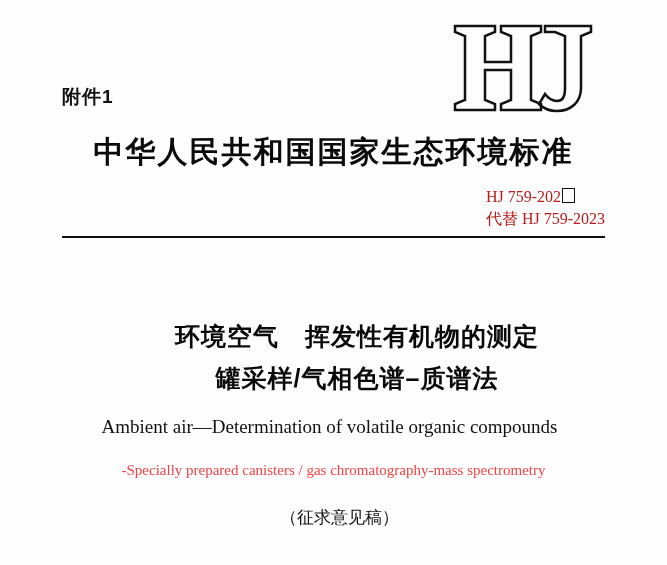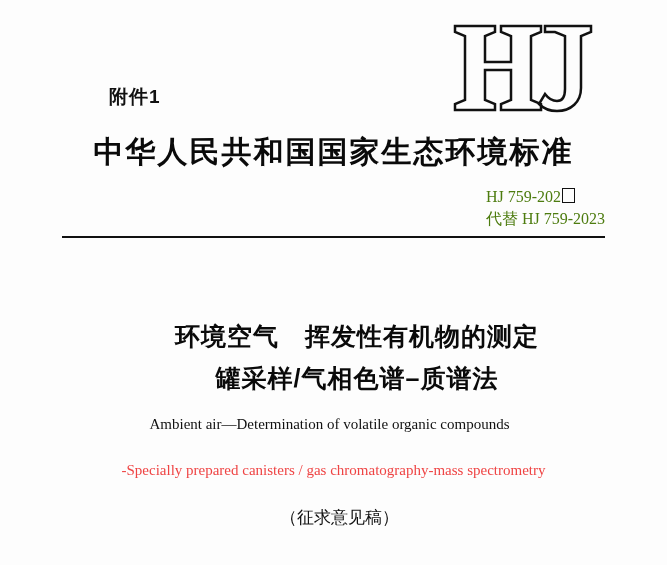--- a/index.html
+++ b/index.html
@@ -24,21 +24,20 @@
   
   .attachment-label {
     position: absolute;
     left: 62px;
     top: 84px;
     font-size: 19px;
     font-family: "Liberation Sans", sans-serif;
     font-weight: 700;
     letter-spacing: 1px;
     color: #111;
-    margin-left: 47px;
   }
   
   .hj-logo {
     position: absolute;
     right: 68px;
     top: 18px;
     width: 150px;
     height: 100px;
   }
   .hj-logo svg {
@@ -58,21 +57,21 @@
     color: #0a0a0a;
   }
   
   .std-numbers {
     position: absolute;
     right: 62px;
     top: 186px;
     text-align: left;
     font-size: 16px;
     line-height: 22px;
-    color: #4d7c0f;
+    color: #b91c1c;
   }
   .std-numbers .num-line {
     white-space: nowrap;
   }
   .empty-box {
     display: inline-block;
     width: 11px;
     height: 13px;
     border: 1px solid #111;
     vertical-align: -1px;
@@ -110,21 +109,21 @@
     display: inline-block;
     width: 26px;
   }
   
   .en-title {
     position: absolute;
     left: 0;
     right: 8px;
     top: 416px;
     text-align: center;
-    font-size: 15px;
+    font-size: 19px;
     color: #111;
   }
   .en-title-2 {
     position: absolute;
     left: 0;
     right: 0;
     top: 462px;
     text-align: center;
     font-size: 15px;
     color: #ef4444;

